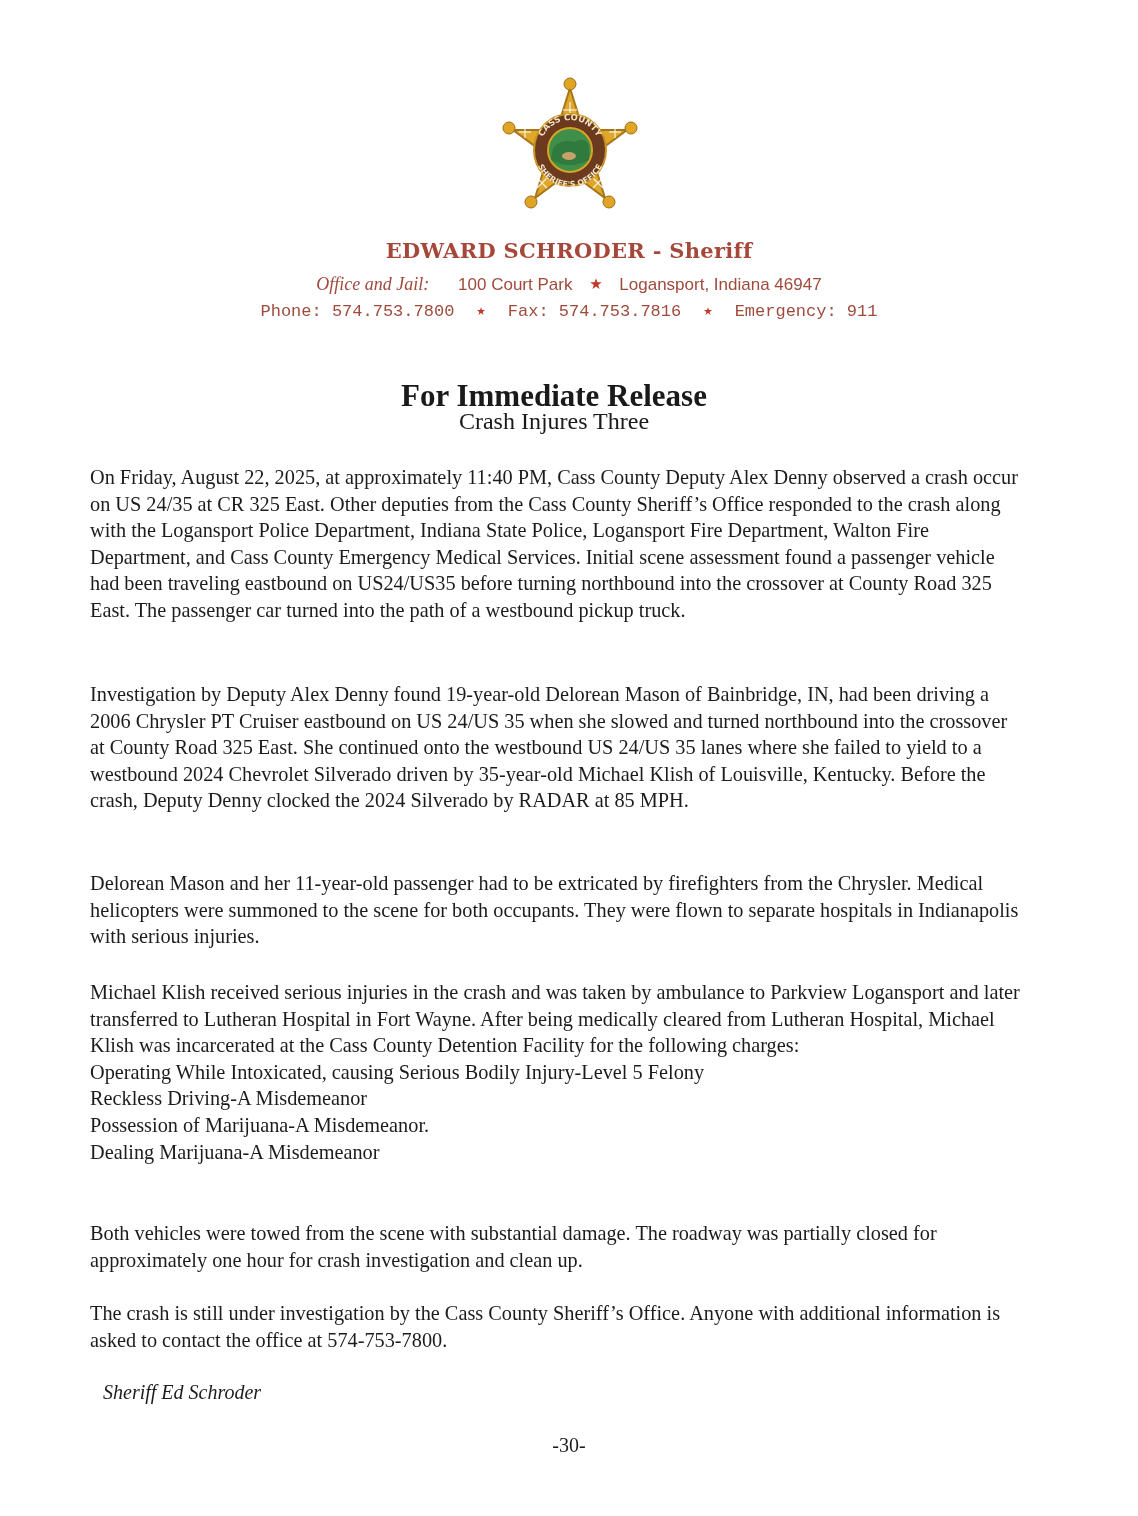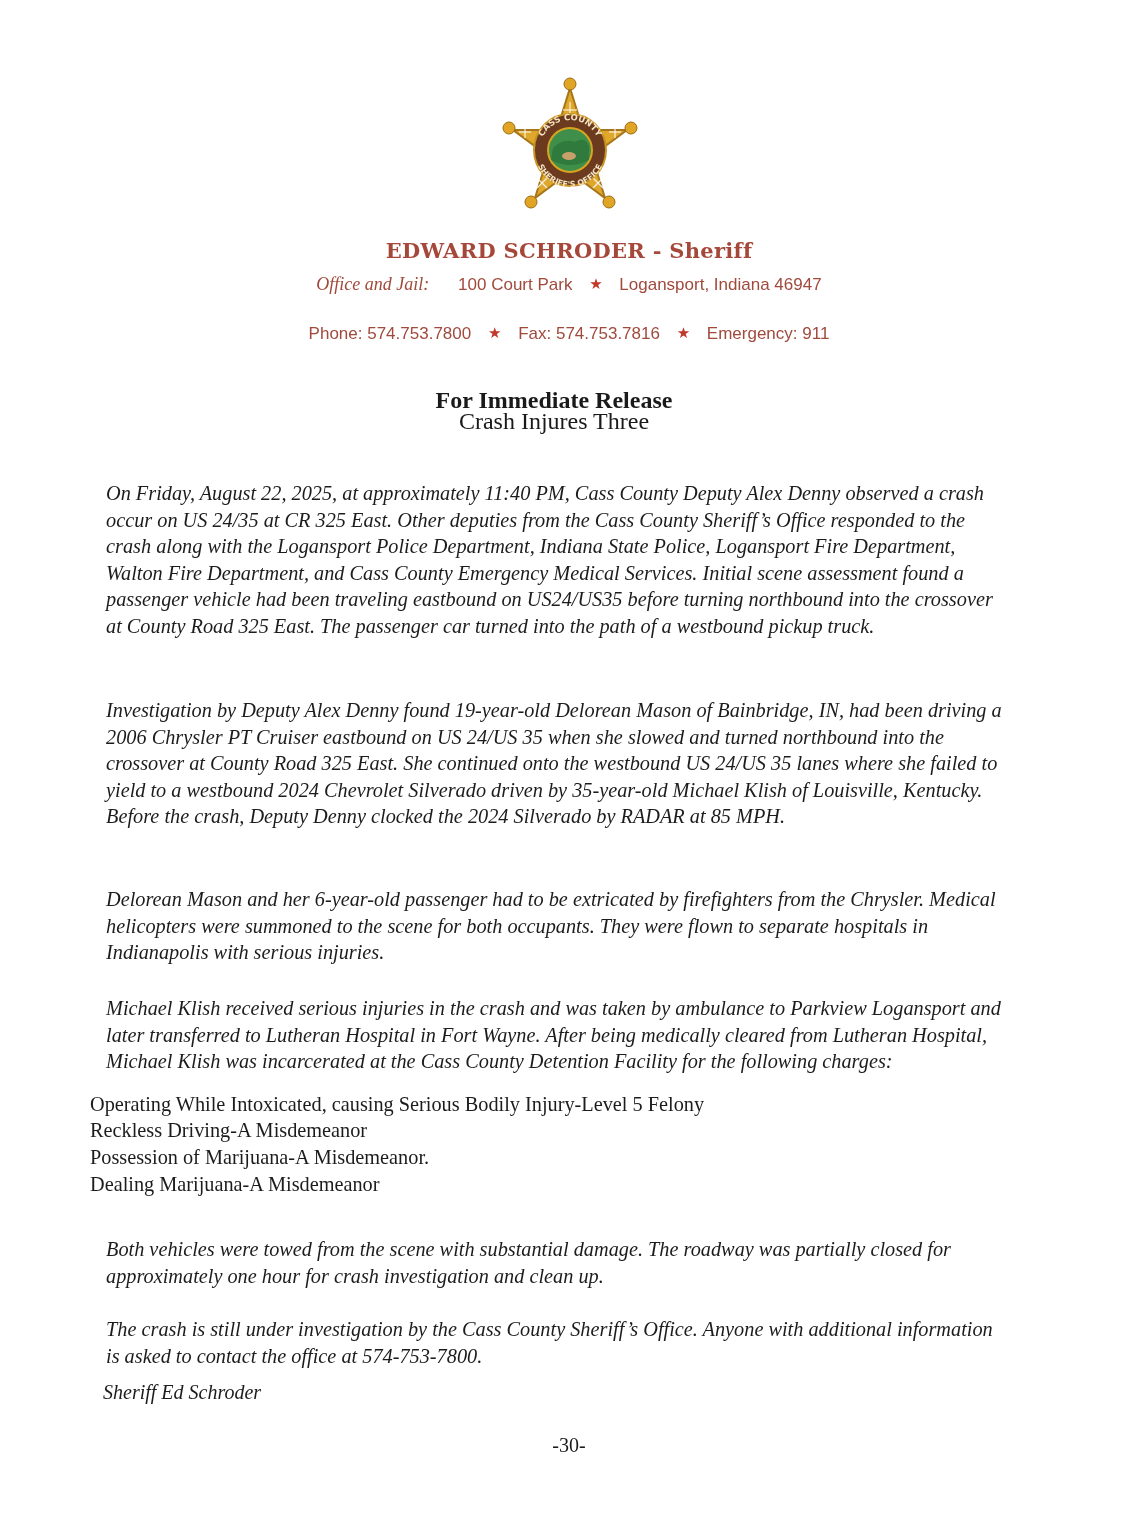--- a/index.html
+++ b/index.html
@@ -5,29 +5,29 @@
   html, body { margin: 0; padding: 0; background: #ffffff; }
   body { width: 1138px; height: 1516px; position: relative; overflow: hidden; }
   .page { position: absolute; left: 0; top: 0; width: 1138px; height: 1516px; background: #fff; }
 
   .badge { position: absolute; left: 497px; top: 72px; width: 146px; height: 156px; }
 
   .letterhead { position: absolute; left: 0; width: 1138px; text-align: center; color: #a04a3c; }
   .sheriff-name { top: 238px; font-family: "DejaVu Serif", serif; font-weight: bold; font-size: 21px; letter-spacing: 0.3px; color: #a5483a; }
   .address-line { top: 274px; font-family: "Liberation Sans", sans-serif; font-size: 17px; color: #a04a3c; }
   .address-line .lead { font-family: "Liberation Serif", serif; font-style: italic; font-size: 18px; margin-right: 24px; }
-  .contact-line { top: 302px; font-family: Liberation Sans, sans-serif; font-size: 17px; color: #a04a3c; margin-top: 22px; }
+  .contact-line { top: 302px; font-family: Liberation Mono, monospace; font-size: 17px; color: #a04a3c; }
   .star { color: #c0392b; font-size: 15px; margin: 0 12px; position: relative; top: -1px; }
 
   .headline { position: absolute; left: 0; width: 1108px; text-align: center; font-family: "Liberation Serif", serif; color: #1a1a1a; }
-  .release { top: 387px; font-weight: bold; font-size: 24px; }
+  .release { top: 378px; font-weight: bold; font-size: 31px; }
   .subtitle { top: 408px; font-size: 24px; }
 
   .body-text { position: absolute; left: 90px; width: 930px; font-family: "Liberation Serif", serif; font-size: 20.3px; line-height: 26.6px; color: #1c1c1c; }
-  .body-text p { margin: 16px; font-style: italic; }
+  .body-text p { margin: 0; }
   .para1 { top: 464px; }
   .para2 { top: 681px; }
   .para3 { top: 870px; }
   .para4 { top: 979px; }
   .para5 { top: 1220px; }
   .para6 { top: 1300px; }
   .charge { display: block; }
 
   .signature { position: absolute; left: 103px; top: 1381px; font-family: "Liberation Serif", serif; font-size: 20px; color: #1c1c1c; font-style: italic; }
   .end-mark { position: absolute; left: 0; width: 1098px; top: 1434px; text-align: center; font-family: "Liberation Serif", serif; font-size: 20px; color: #1c1c1c; margin-left: 20px; }
@@ -98,21 +98,21 @@
 
   <div class="body-text para1">
     <p>On Friday, August 22, 2025, at approximately 11:40 PM, Cass County Deputy Alex Denny observed a crash occur on US 24/35 at CR 325 East. Other deputies from the Cass County Sheriff’s Office responded to the crash along with the Logansport Police Department, Indiana State Police, Logansport Fire Department, Walton Fire Department, and Cass County Emergency Medical Services.  Initial scene assessment found a passenger vehicle had been traveling eastbound on US24/US35 before turning northbound into the crossover at County Road 325 East. The passenger car turned into the path of a westbound pickup truck.</p>
   </div>
 
   <div class="body-text para2">
     <p>Investigation by Deputy Alex Denny found 19-year-old Delorean Mason of Bainbridge, IN, had been driving a 2006 Chrysler PT Cruiser eastbound on US 24/US 35 when she slowed and turned northbound into the crossover at County Road 325 East. She continued onto the westbound US 24/US 35 lanes where she failed to yield to a westbound 2024 Chevrolet Silverado driven by 35-year-old Michael Klish of Louisville, Kentucky. Before the crash, Deputy Denny clocked the 2024 Silverado by RADAR at 85 MPH.</p>
   </div>
 
   <div class="body-text para3">
-    <p>Delorean Mason and her 6-year-old passenger had to be extricated by firefighters from the Chrysler.  Medical helicopters were summoned to the scene for both occupants. They were flown to separate hospitals in Indianapolis with serious injuries.</p>
+    <p>Delorean Mason and her 11-year-old passenger had to be extricated by firefighters from the Chrysler.  Medical helicopters were summoned to the scene for both occupants. They were flown to separate hospitals in Indianapolis with serious injuries.</p>
   </div>
 
   <div class="body-text para4">
     <p>Michael Klish received serious injuries in the crash and was taken by ambulance to Parkview Logansport and later transferred to Lutheran Hospital in Fort Wayne.  After being medically cleared from Lutheran Hospital, Michael Klish was incarcerated at the Cass County Detention Facility for the following charges:</p>
     <div>
       <span class="charge">Operating While Intoxicated, causing Serious Bodily Injury-Level 5 Felony</span>
       <span class="charge">Reckless Driving-A Misdemeanor</span>
       <span class="charge">Possession of Marijuana-A Misdemeanor.</span>
       <span class="charge">Dealing Marijuana-A Misdemeanor</span>
     </div>

